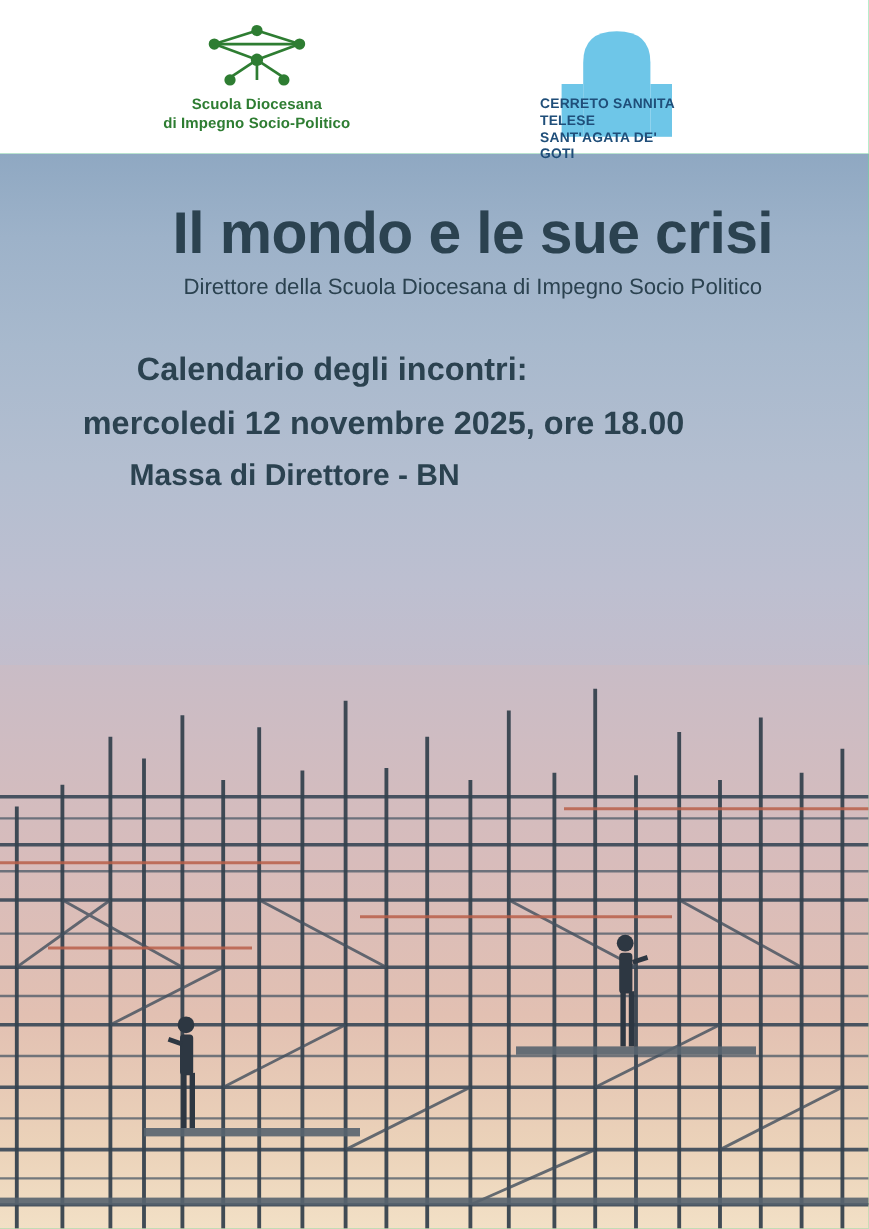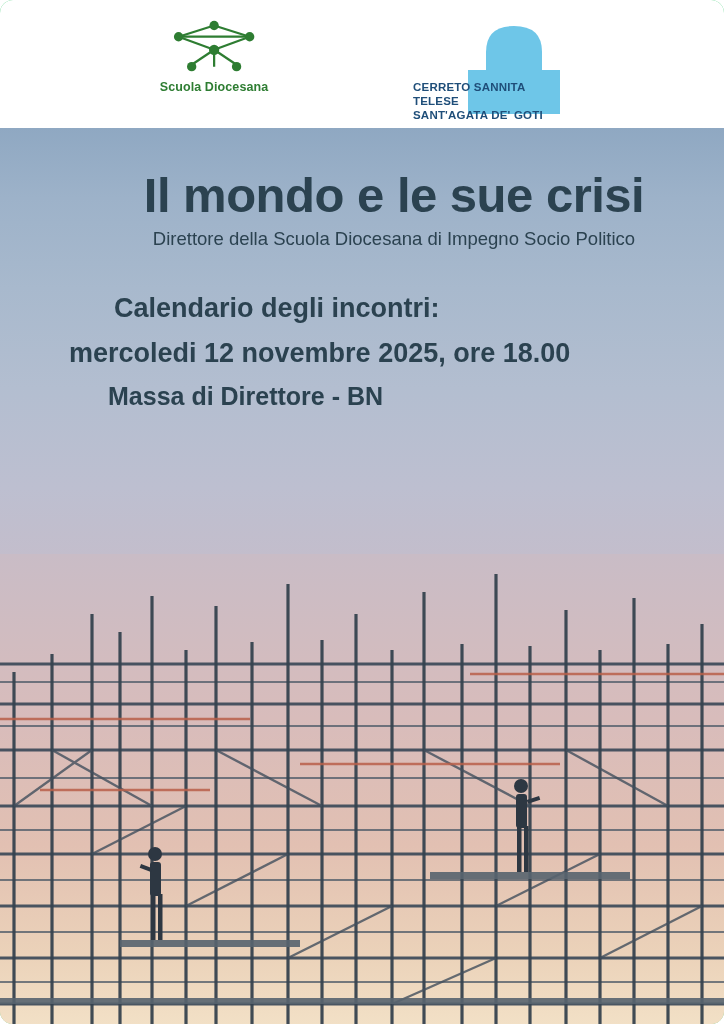--- a/index.html
+++ b/index.html
@@ -9,21 +9,20 @@
   }
   body {
     font-family: "Liberation Sans", sans-serif;
   }
   .poster {
     position: relative;
     width: 724px;
     height: 1024px;
     overflow: hidden;
     background: #22c55e;
-    border-radius: 13px;
   }
 
   
   .header-band {
     position: absolute;
     left: 0;
     top: 0;
     width: 724px;
     height: 128px;
     background: #ffffff;
@@ -88,20 +87,21 @@
     width: 150px;
     text-align: left;
   }
   .logo-diocesi .lines span {
     display: block;
     font-size: 11.5px;
     font-weight: bold;
     color: #1f4e79;
     line-height: 1.22;
     letter-spacing: 0.2px;
+    margin-left: 37px;
   }
 
   
   .sky {
     position: absolute;
     left: 0;
     top: 128px;
     width: 724px;
     height: 896px;
     background:
@@ -316,20 +316,21 @@
           <g fill="#2e7d32">
             <circle cx="60" cy="8" r="5"></circle>
             <circle cx="22" cy="20" r="5"></circle>
             <circle cx="98" cy="20" r="5"></circle>
             <circle cx="60" cy="34" r="5.5"></circle>
             <circle cx="36" cy="52" r="5"></circle>
             <circle cx="84" cy="52" r="5"></circle>
           </g>
         </svg>
         <span class="l1">Scuola Diocesana</span>
+        <span class="l2">di Impegno Socio-Politico</span>
       </div>
 
       <div class="logo-diocesi">
         <svg class="shape" width="150" height="100" viewBox="0 0 150 100" aria-hidden="true">
           <path d="M56 96 L56 34 Q56 8 84 8 Q112 8 112 34 L112 96 Z" fill="#6ec6e8"></path>
           <rect x="38" y="52" width="18" height="44" fill="#6ec6e8"></rect>
           <rect x="112" y="52" width="18" height="44" fill="#6ec6e8"></rect>
         </svg>
         <span class="word">diocesi</span>
         <div class="lines">

